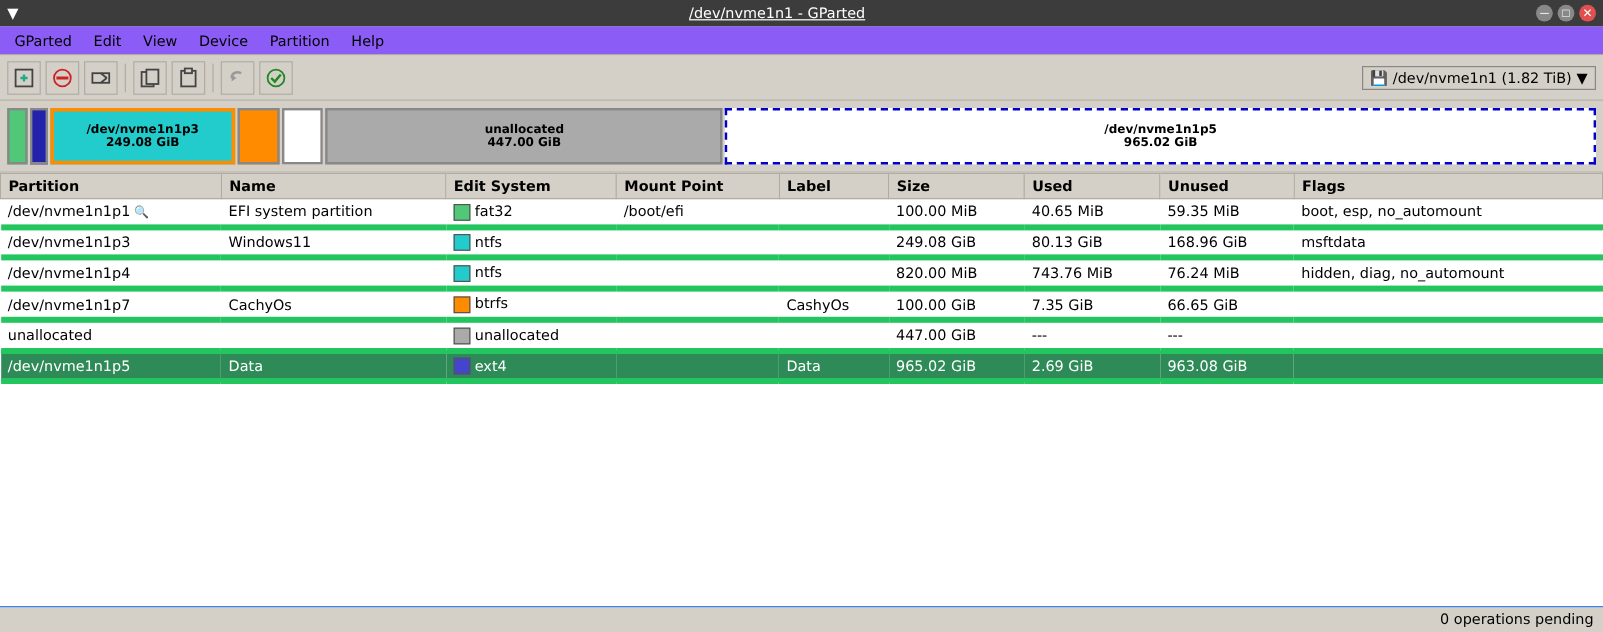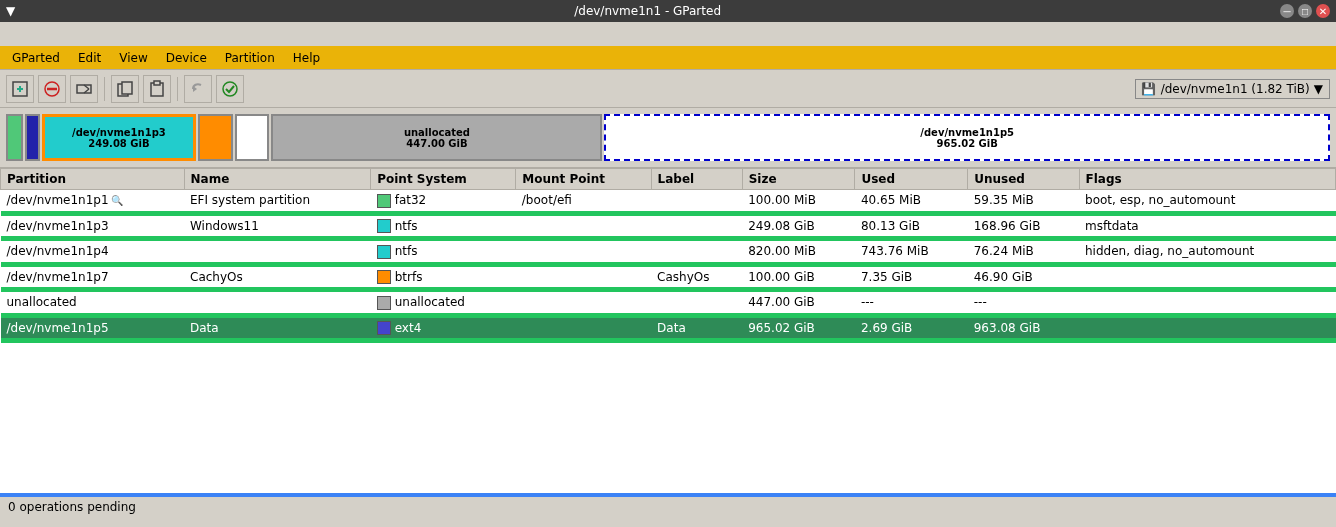--- a/index.html
+++ b/index.html
@@ -19,40 +19,39 @@
       background: #3c3c3c;
       color: #fff;
       display: flex;
       align-items: center;
       justify-content: space-between;
       padding: 0 6px;
       height: 22px;
       font-size: 12px;
     }
     .titlebar-left { display: flex; align-items: center; gap: 4px; }
-    .titlebar-title { flex: 1; text-align: center; }
+    .titlebar-title { flex: 1; text-align: center; text-decoration: underline; }
     .titlebar-controls { display: flex; gap: 4px; align-items: center; }
     .titlebar-btn {
       width: 14px; height: 14px; border-radius: 50%;
       display: flex; align-items: center; justify-content: center;
       font-size: 10px; cursor: pointer; border: none;
     }
     .btn-minimize { background: #888; color: #fff; }
     .btn-maximize { background: #888; color: #fff; }
     .btn-close { background: #e05050; color: #fff; }
     
     .menubar {
-      background: #eab308;
+      background: #8b5cf6;
       display: flex;
       align-items: center;
       padding: 2px 4px;
       height: 24px;
       border-bottom: 1px solid #b0aca4;
       gap: 2px;
-      margin-top: 24px;
     }
     .menu-item {
       padding: 2px 8px;
       cursor: pointer;
       font-size: 12px;
     }
     
     .toolbar {
       background: #d4d0c8;
       display: flex;
@@ -130,24 +129,25 @@
     .fs-color {
       width: 14px; height: 14px;
       display: inline-block;
       vertical-align: middle;
       margin-right: 4px;
       border: 1px solid #555;
     }
     
     .statusbar {
       background: #d4d0c8;
-      border-top: 4px solid #3b82f6;
+      border-top: 1px solid #3b82f6;
       padding: 3px 8px;
       font-size: 12px;
-      height: 34px;
+      height: 22px;
+      text-align: right;
     }
   </style>
 </head>
 <body>
 
 <div class="titlebar">
   <div class="titlebar-left">
     <span>▼</span>
   </div>
   <span class="titlebar-title">/dev/nvme1n1 - GParted</span>
@@ -239,21 +239,21 @@
       <div style="font-size: 10px;">965.02 GiB</div>
     </div>
   </div>
 
 <div class="table-container">
   <table>
     <thead id="table-head">
         <tr>
           <th>Partition</th>
           <th>Name</th>
-          <th>Point System</th>
+          <th>Edit System</th>
           <th>Mount Point</th>
           <th>Label</th>
           <th>Size</th>
           <th>Used</th>
           <th>Unused</th>
           <th>Flags</th>
         </tr>
       </thead>
     <tbody id="table-body">
         <tr>
@@ -290,21 +290,21 @@
           <td>hidden, diag, no_automount</td>
         </tr>
         <tr>
           <td>/dev/nvme1n1p7</td>
           <td>CachyOs</td>
           <td><span class="fs-color" style="background: rgb(255, 140, 0);"></span>btrfs</td>
           <td></td>
           <td>CashyOs</td>
           <td>100.00 GiB</td>
           <td>7.35 GiB</td>
-          <td>46.90 GiB</td>
+          <td>66.65 GiB</td>
           <td></td>
         </tr>
         <tr>
           <td>unallocated</td>
           <td></td>
           <td><span class="fs-color" style="background: rgb(170, 170, 170);"></span>unallocated</td>
           <td></td>
           <td></td>
           <td>447.00 GiB</td>
           <td>---</td>

